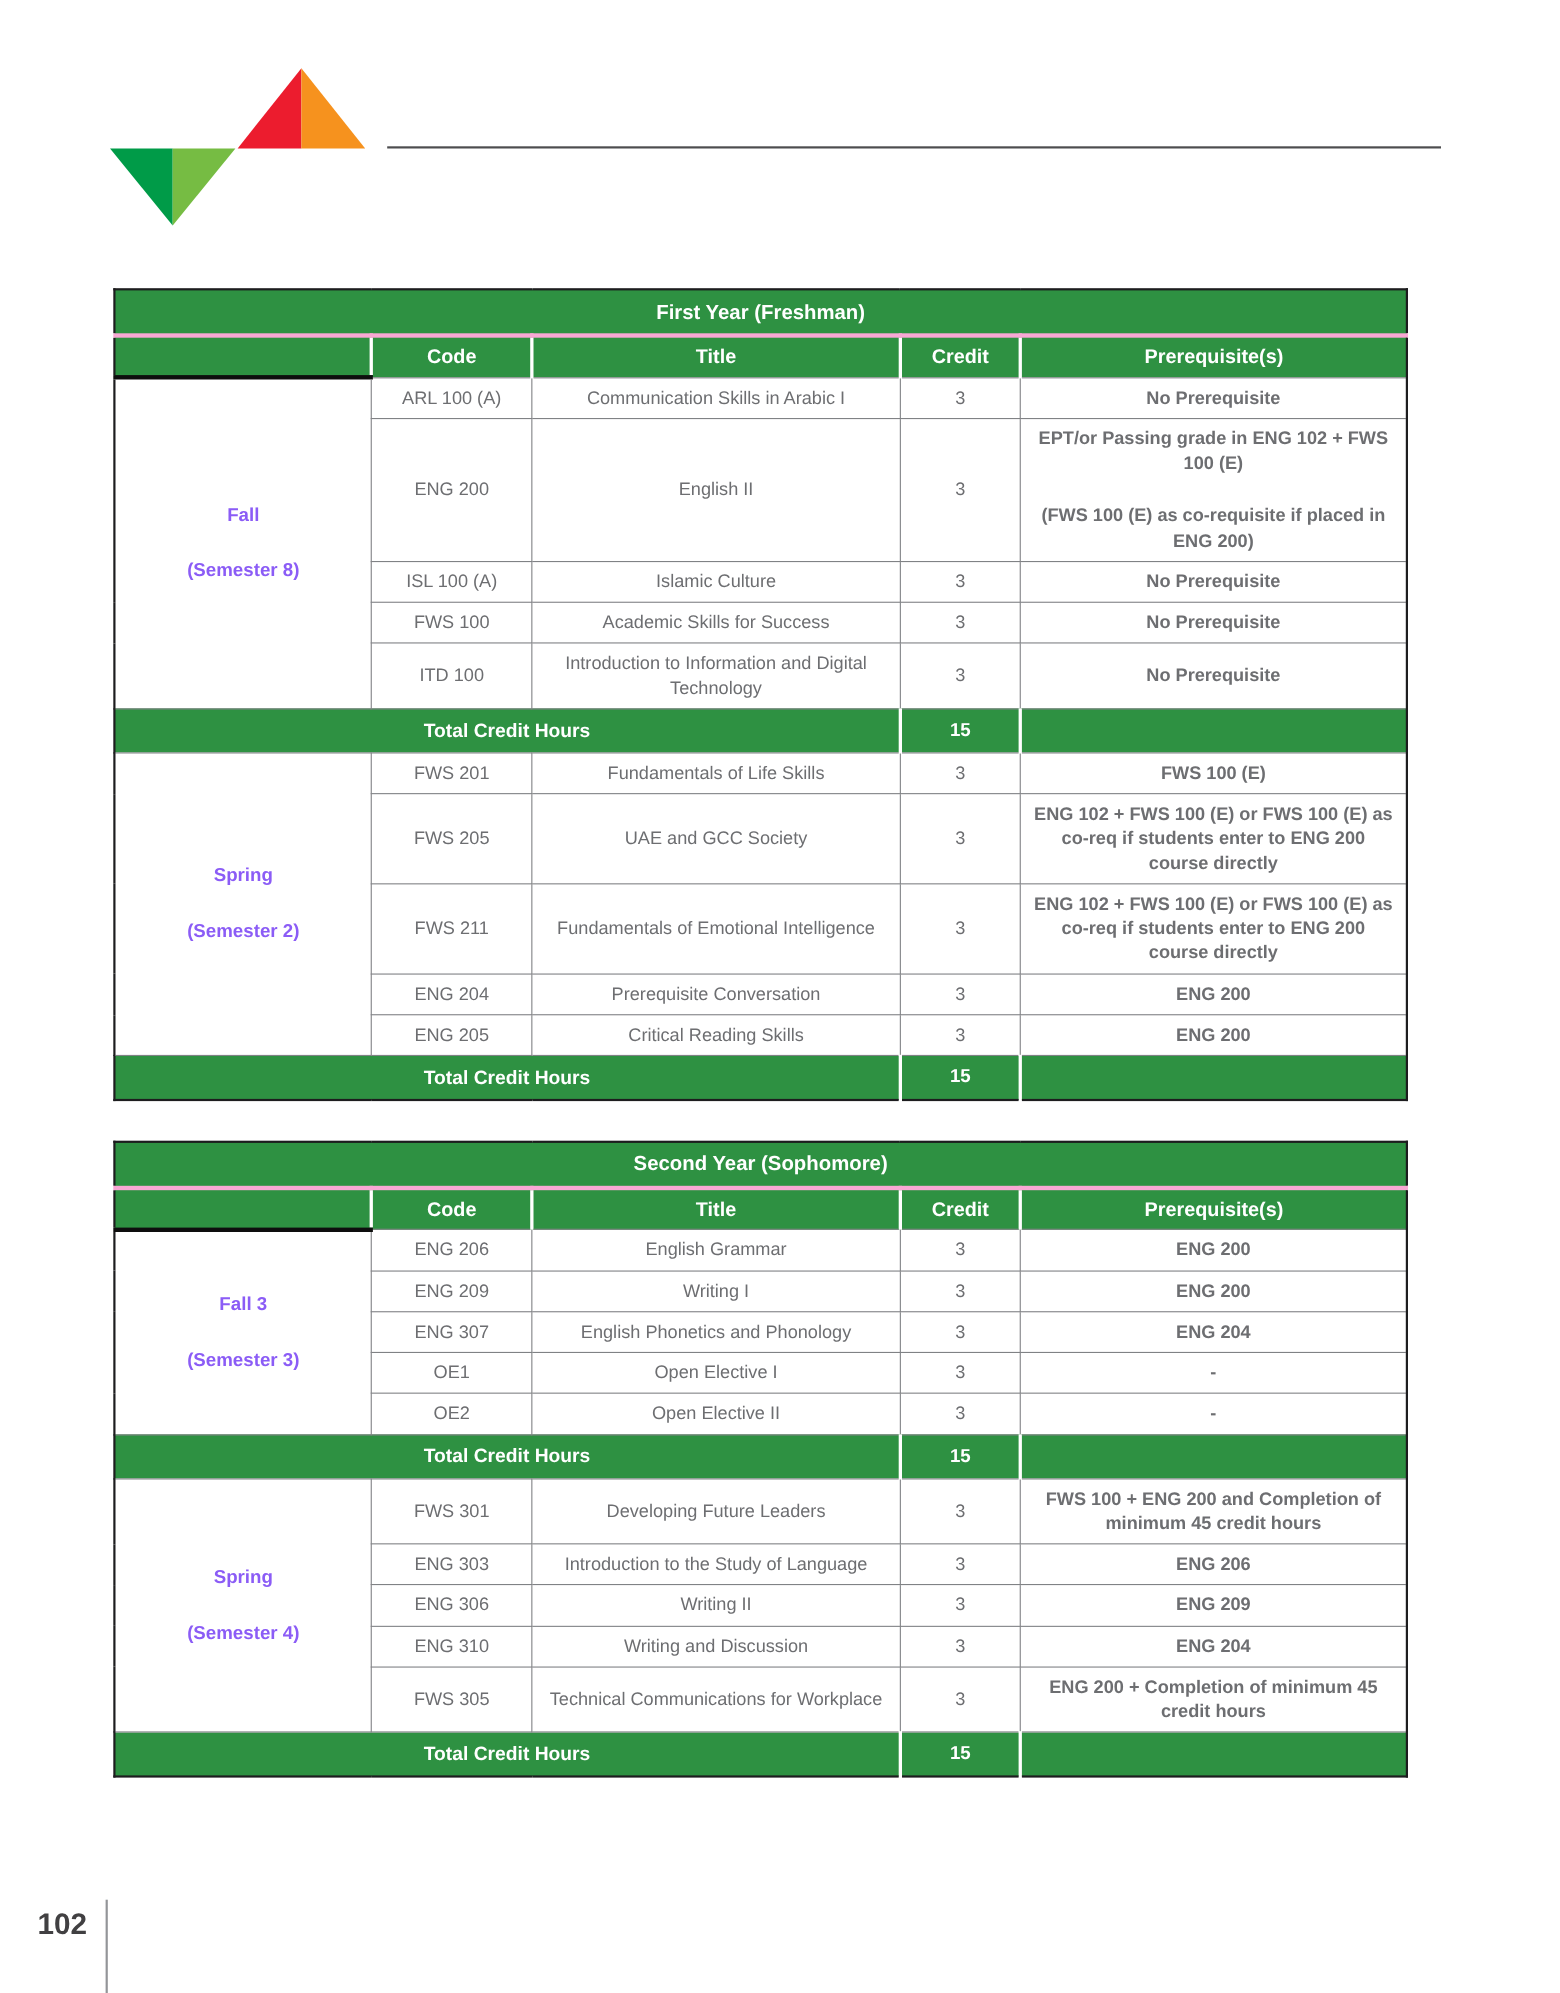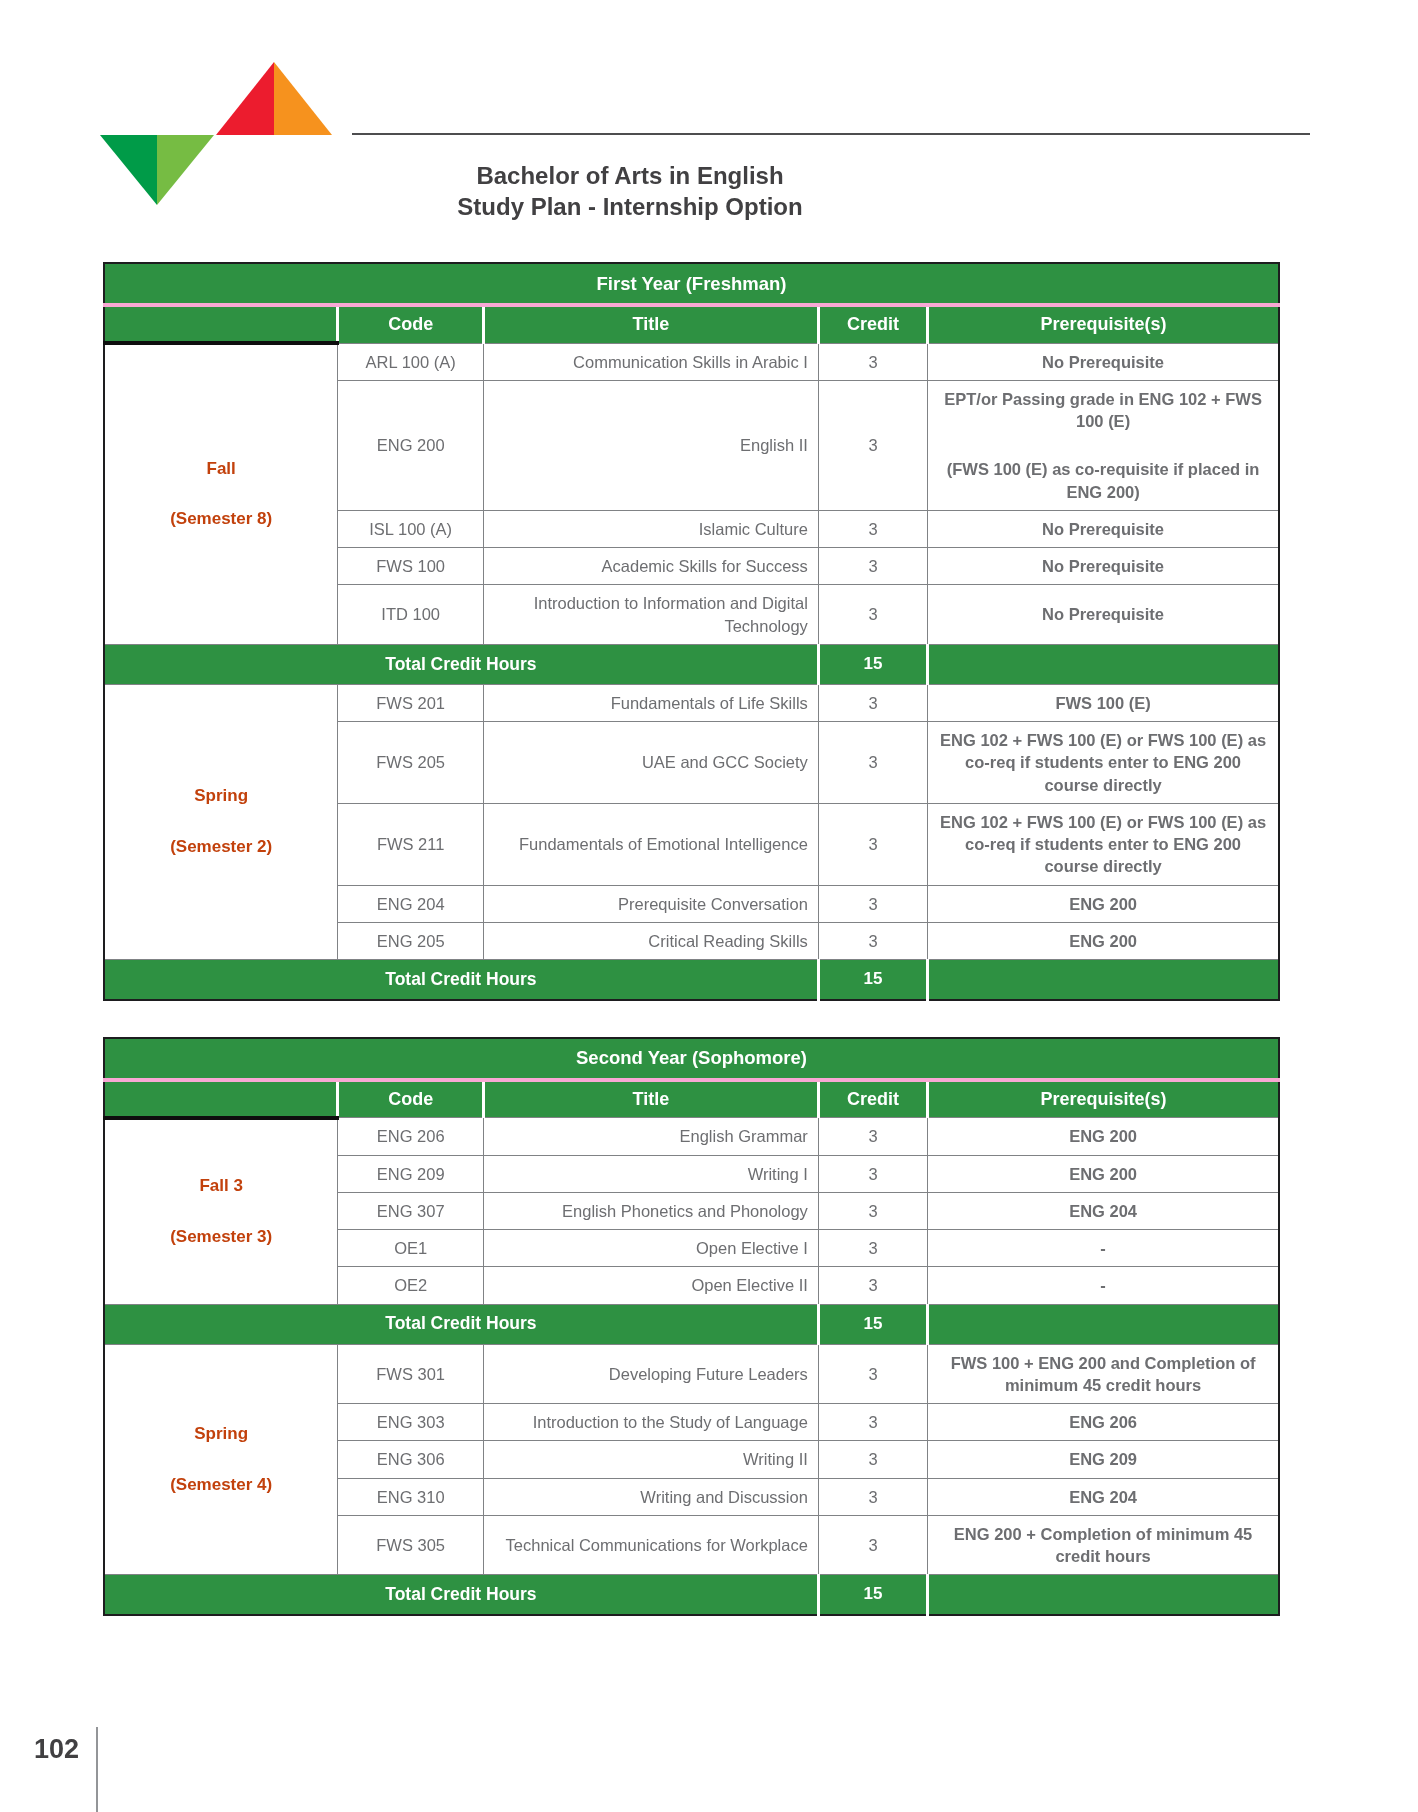--- a/index.html
+++ b/index.html
@@ -70,23 +70,23 @@
   tr.head-row th:first-child{border-left:none;}
   tr.head-row th.corner{border-bottom:4px solid #0e0e0e;}
 
   td{
     border:1px solid var(--grid-line);
     padding:7px 10px;
     vertical-align:middle;
     text-align:center;
     line-height:1.35;
   }
-  td.cell-title{text-align:right;}
+  td.cell-title{text-align:center;}
   td.cell-sem{
-    color:#c2410c;font-weight:bold;font-size:17px;
+    color:#8b5cf6;font-weight:bold;font-size:17px;
   }
   td.cell-sem .sem-l2{margin-top:28px;}
   td.cell-prereq .prq{margin:0;font-weight:bold;}
   td.cell-prereq .prq + .prq{margin-top:26px;}
 
   tr.total-row td{
     background:var(--header-green);
     color:#fff;font-weight:bold;
     height:40px;padding:4px 10px;
   }
@@ -113,24 +113,20 @@
 <div class="page">
 
   <svg class="logo-svg" width="232" height="146" viewBox="0 0 232 146">
     <polygon class="tri-dark-green" points="0,75 57,75 57,145"></polygon>
     <polygon class="tri-light-green" points="57,75 114,75 57,145"></polygon>
     <polygon class="tri-red" points="116,75 174,2 174,75"></polygon>
     <polygon class="tri-orange" points="174,2 232,75 174,75"></polygon>
   </svg>
   <div class="header-rule"></div>
 
-  <div class="title-block">
-    <div>Bachelor of Arts in English</div>
-    <div>Study Plan - Internship Option</div>
-  </div>
 
   <div class="tables-wrap" id="tables">
       <table class="study-table">
         <colgroup>
           <col class="col-sem">
           <col class="col-code">
           <col class="col-title">
           <col class="col-credit">
           <col class="col-prereq">
         </colgroup>

